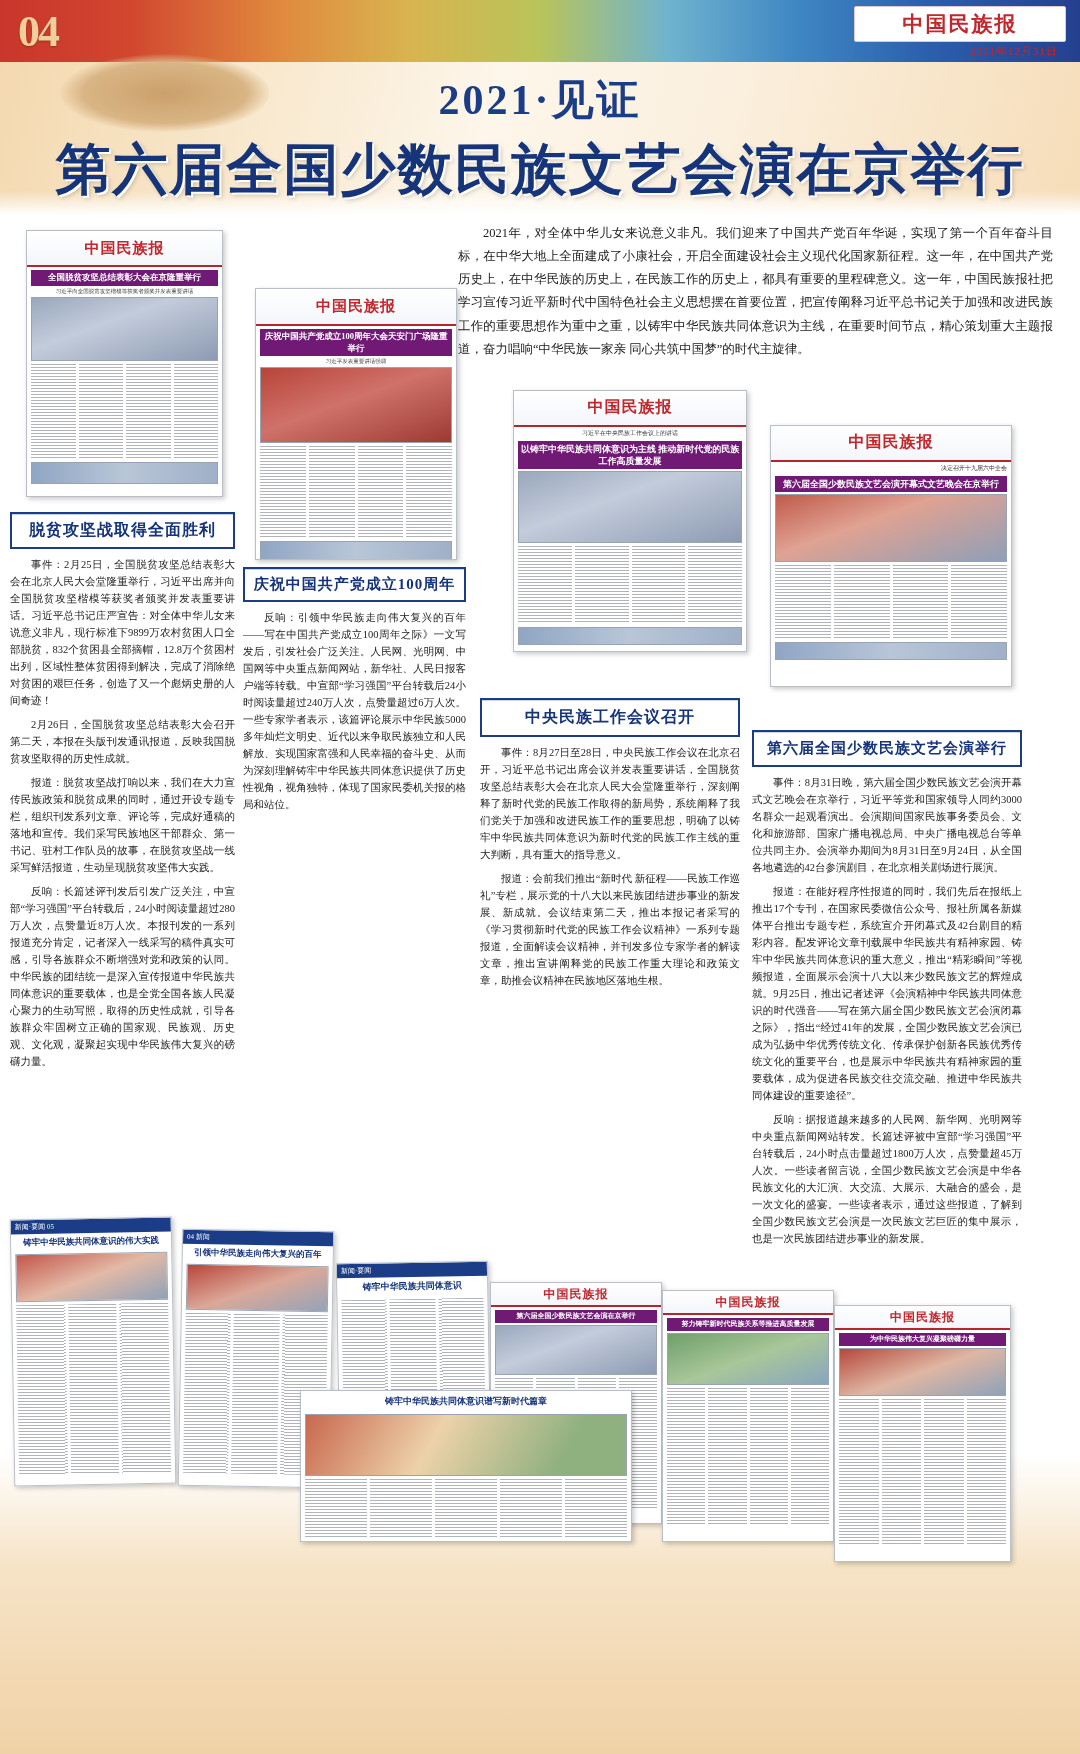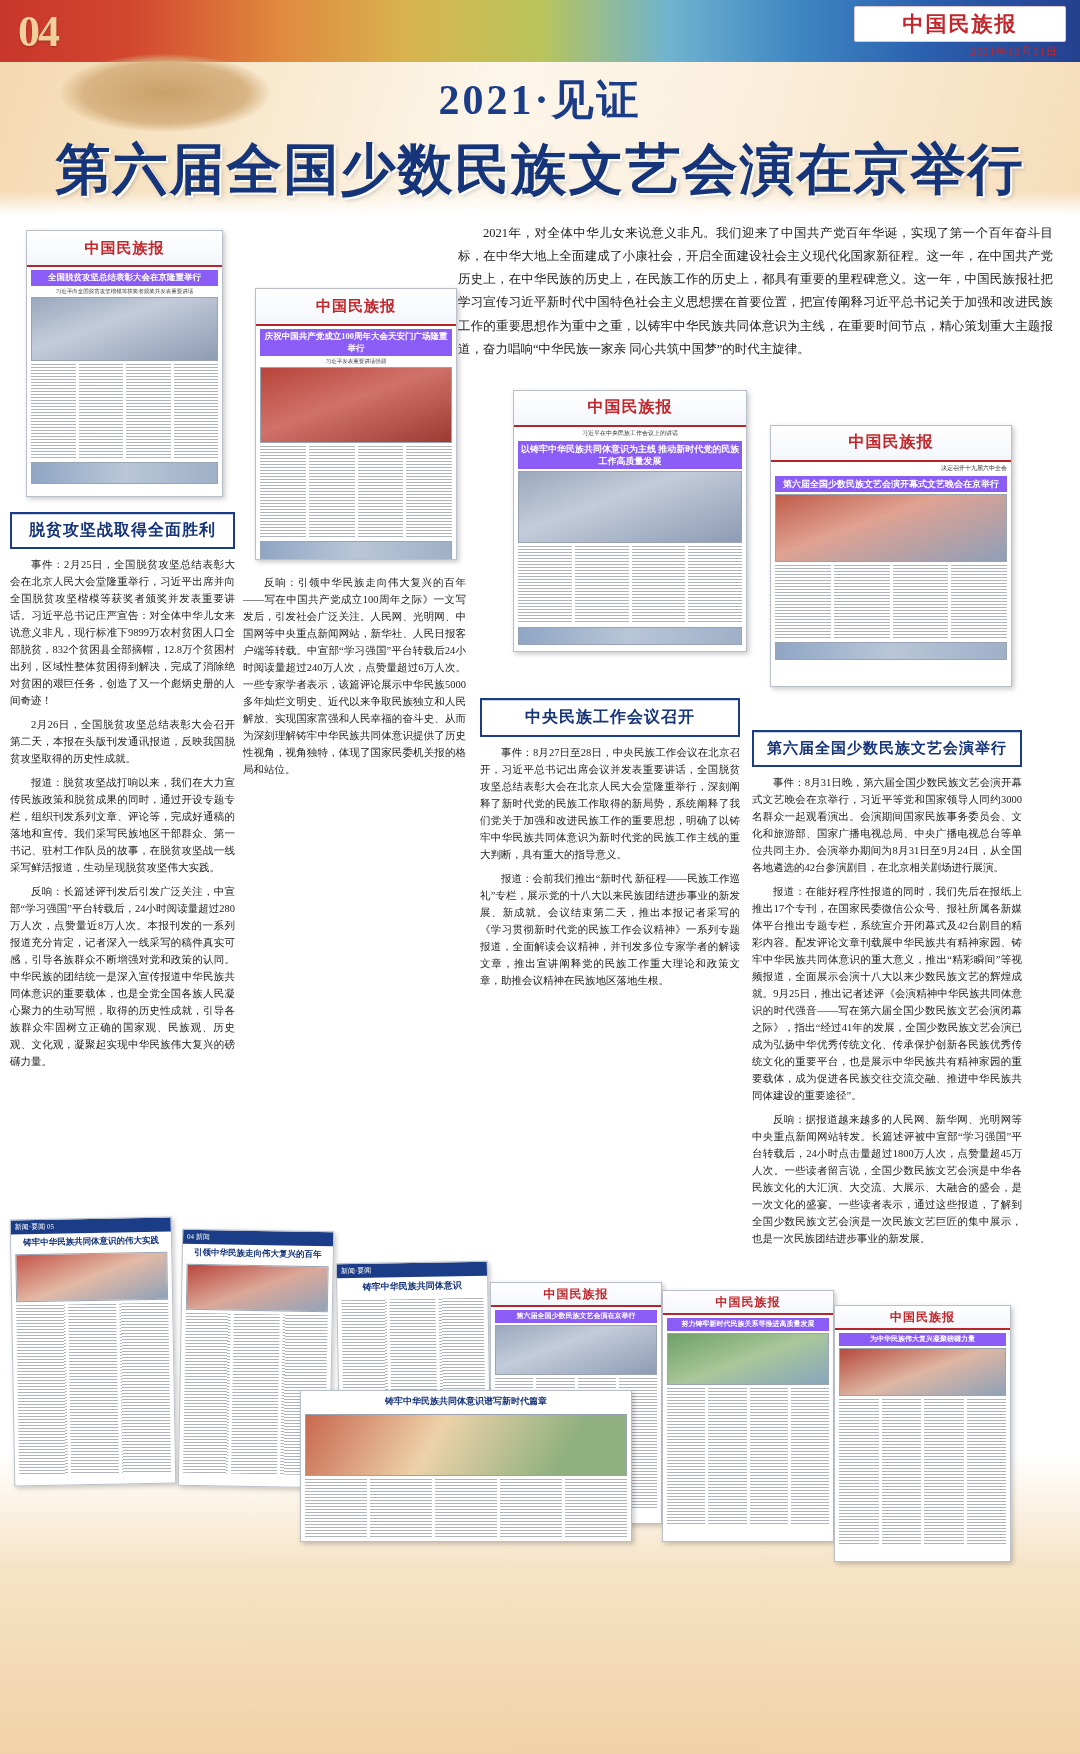--- a/index.html
+++ b/index.html
@@ -66,21 +66,21 @@
   .paper{
     position:absolute;background:#fff;border:1px solid #b9bfc8;
     box-shadow:2px 2px 5px rgba(0,0,0,.22);overflow:hidden;
   }
   .paper .p-head{
     height:13%;background:linear-gradient(180deg,#ffffff,#f3f6fb);
     border-bottom:2px solid #b7252b;display:flex;align-items:center;justify-content:center;
   }
   .paper .p-name{color:#c0282d;font-weight:bold;letter-spacing:1px;}
   .paper .p-red{
-    margin:3px 4px 2px;background:#8b5cf6;color:#fff;text-align:center;
+    margin:3px 4px 2px;background:#701a75;color:#fff;text-align:center;
     font-weight:bold;line-height:1.35;padding:2px 1px;
   }
   .paper .p-photo{
     margin:2px 4px;background:linear-gradient(160deg,#9aa8bd,#c3ccdb 40%,#8d9bb3);
     border:1px solid #9aa3b2;
   }
   .paper .p-cols{
     margin:3px 4px;display:flex;gap:3px;
   }
   .paper .p-col{
@@ -172,20 +172,21 @@
   <div class="p-cols" style="height:92px;">
     <div class="p-col"></div>
     <div class="p-col"></div>
     <div class="p-col"></div>
     <div class="p-col"></div>
   </div>
   <div class="p-strip" style="height:18px;"></div>
 </div>
 
 <div class="article" style="left:243px;top:567px;width:223px;">
+  <div class="a-title" style="font-size:15px;padding:6px 2px;">庆祝中国共产党成立100周年</div>
   <div class="a-body">反响：引领中华民族走向伟大复兴的百年——写在中国共产党成立100周年之际》一文写发后，引发社会广泛关注。人民网、光明网、中国网等中央重点新闻网站，新华社、人民日报客户端等转载。中宣部“学习强国”平台转载后24小时阅读量超过240万人次，点赞量超过6万人次。一些专家学者表示，该篇评论展示中华民族5000多年灿烂文明史、近代以来争取民族独立和人民解放、实现国家富强和人民幸福的奋斗史、从而为深刻理解铸牢中华民族共同体意识提供了历史性视角，视角独特，体现了国家民委机关报的格局和站位。</div>
 </div>
 
 <div class="paper" style="left:513px;top:390px;width:232px;height:260px;">
   <div class="p-head">
     <span class="p-name" style="font-size:16px;">中国民族报</span>
   </div>
   <div style="margin:2px 4px 0;font-size:6px;color:#333;text-align:center;">习近平在中央民族工作会议上的讲话</div>
   <div class="p-red" style="font-size:9px;">以铸牢中华民族共同体意识为主线 推动新时代党的民族工作高质量发展</div>
   <div class="p-photo" style="height:70px;"></div>

